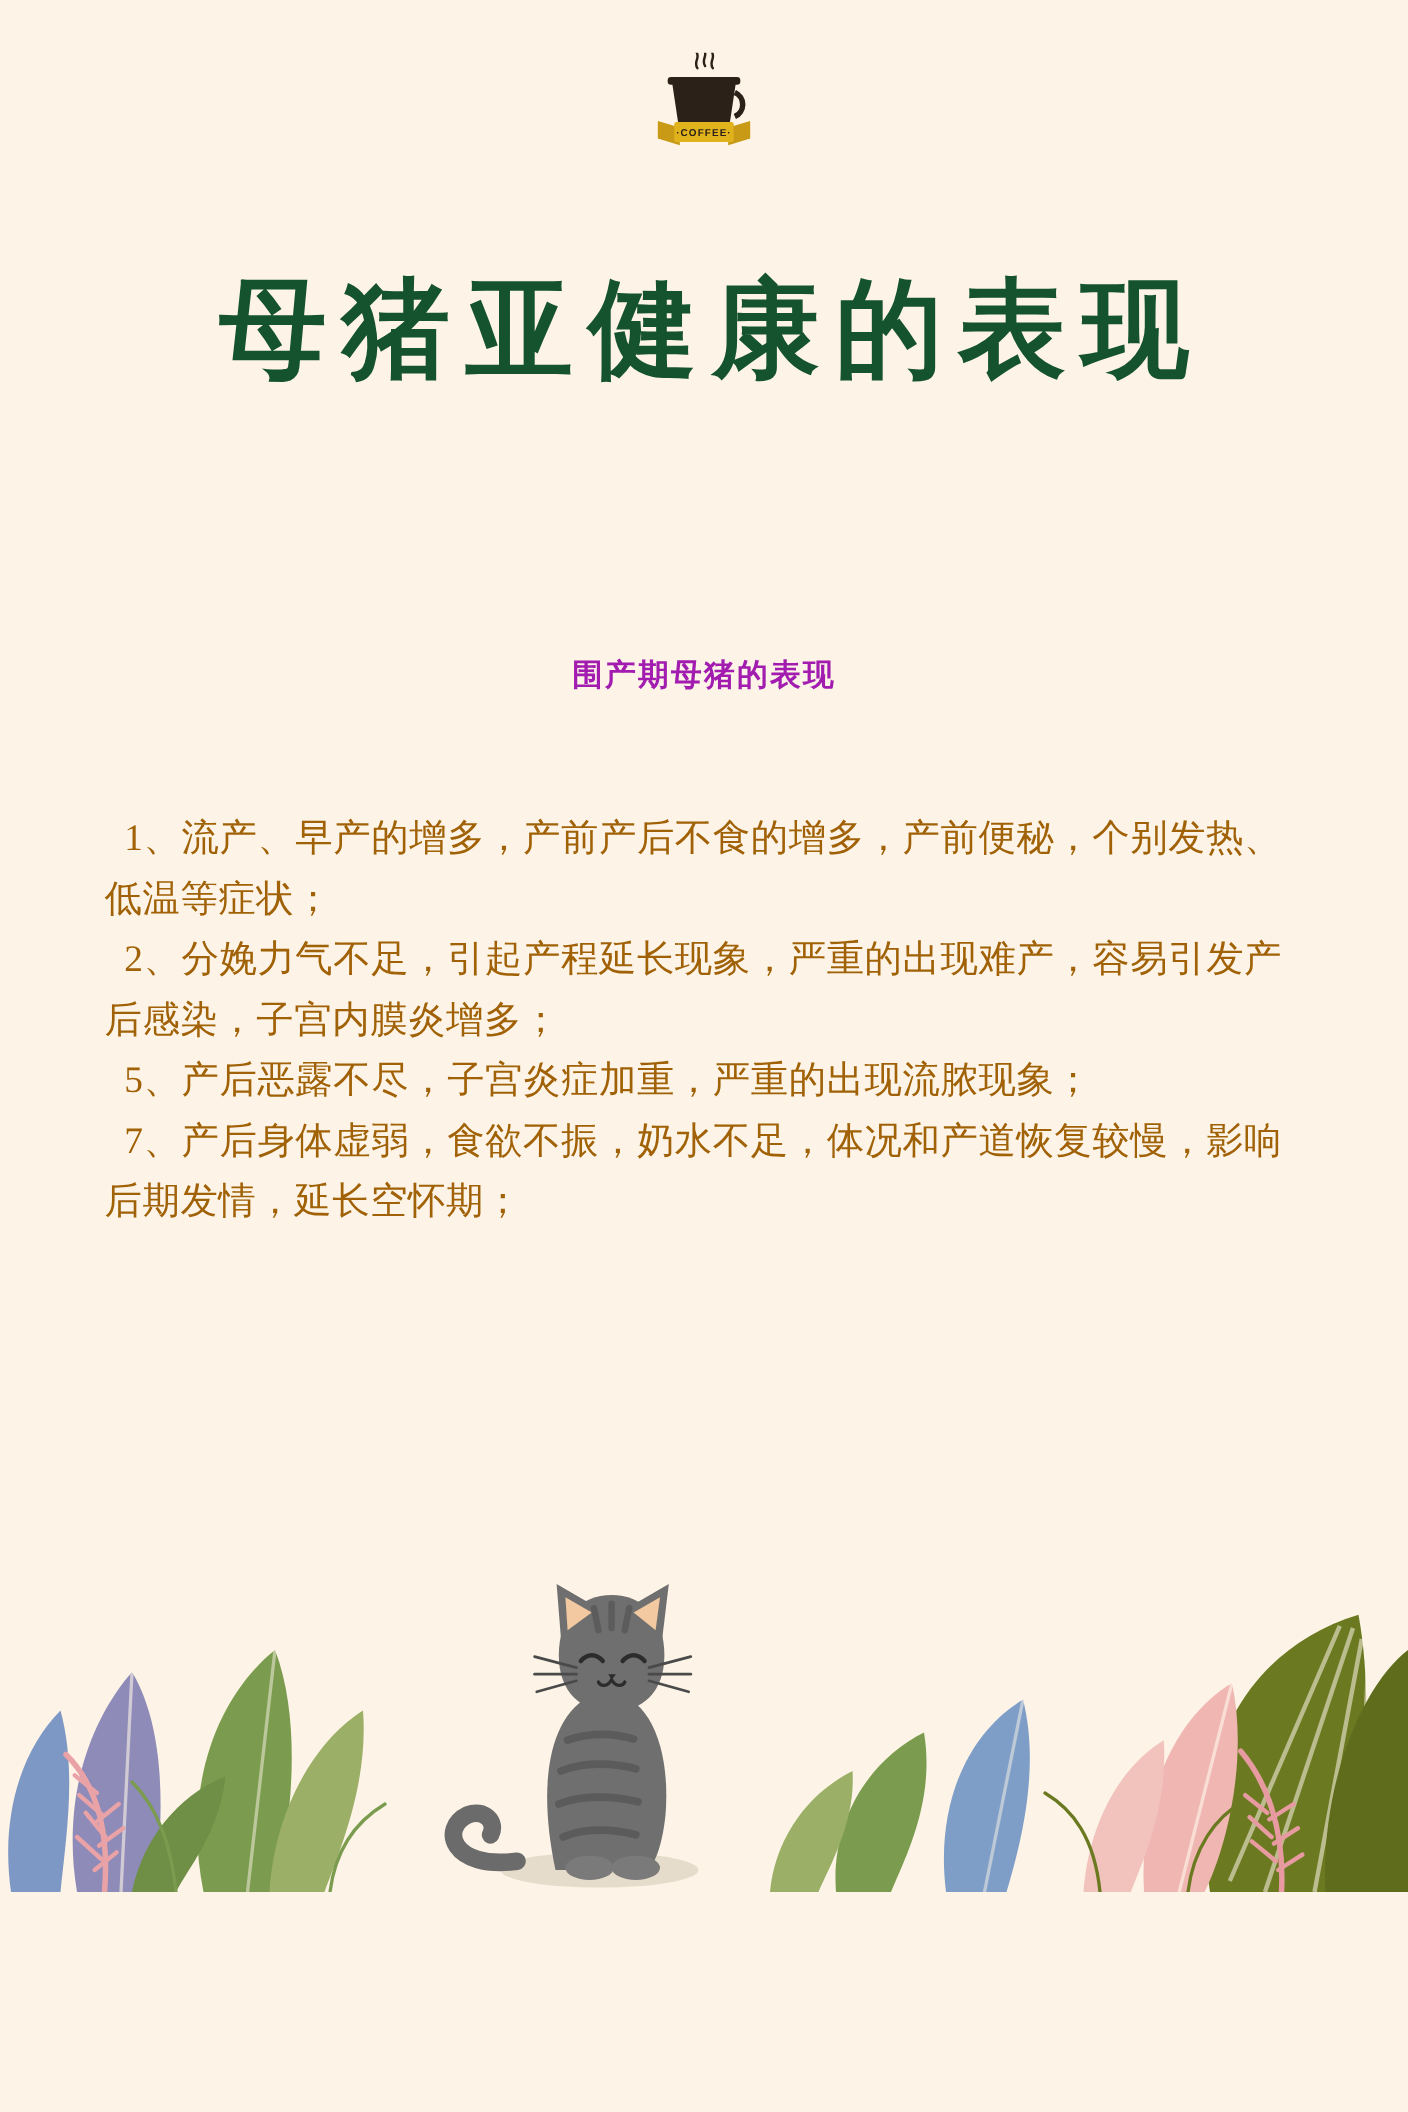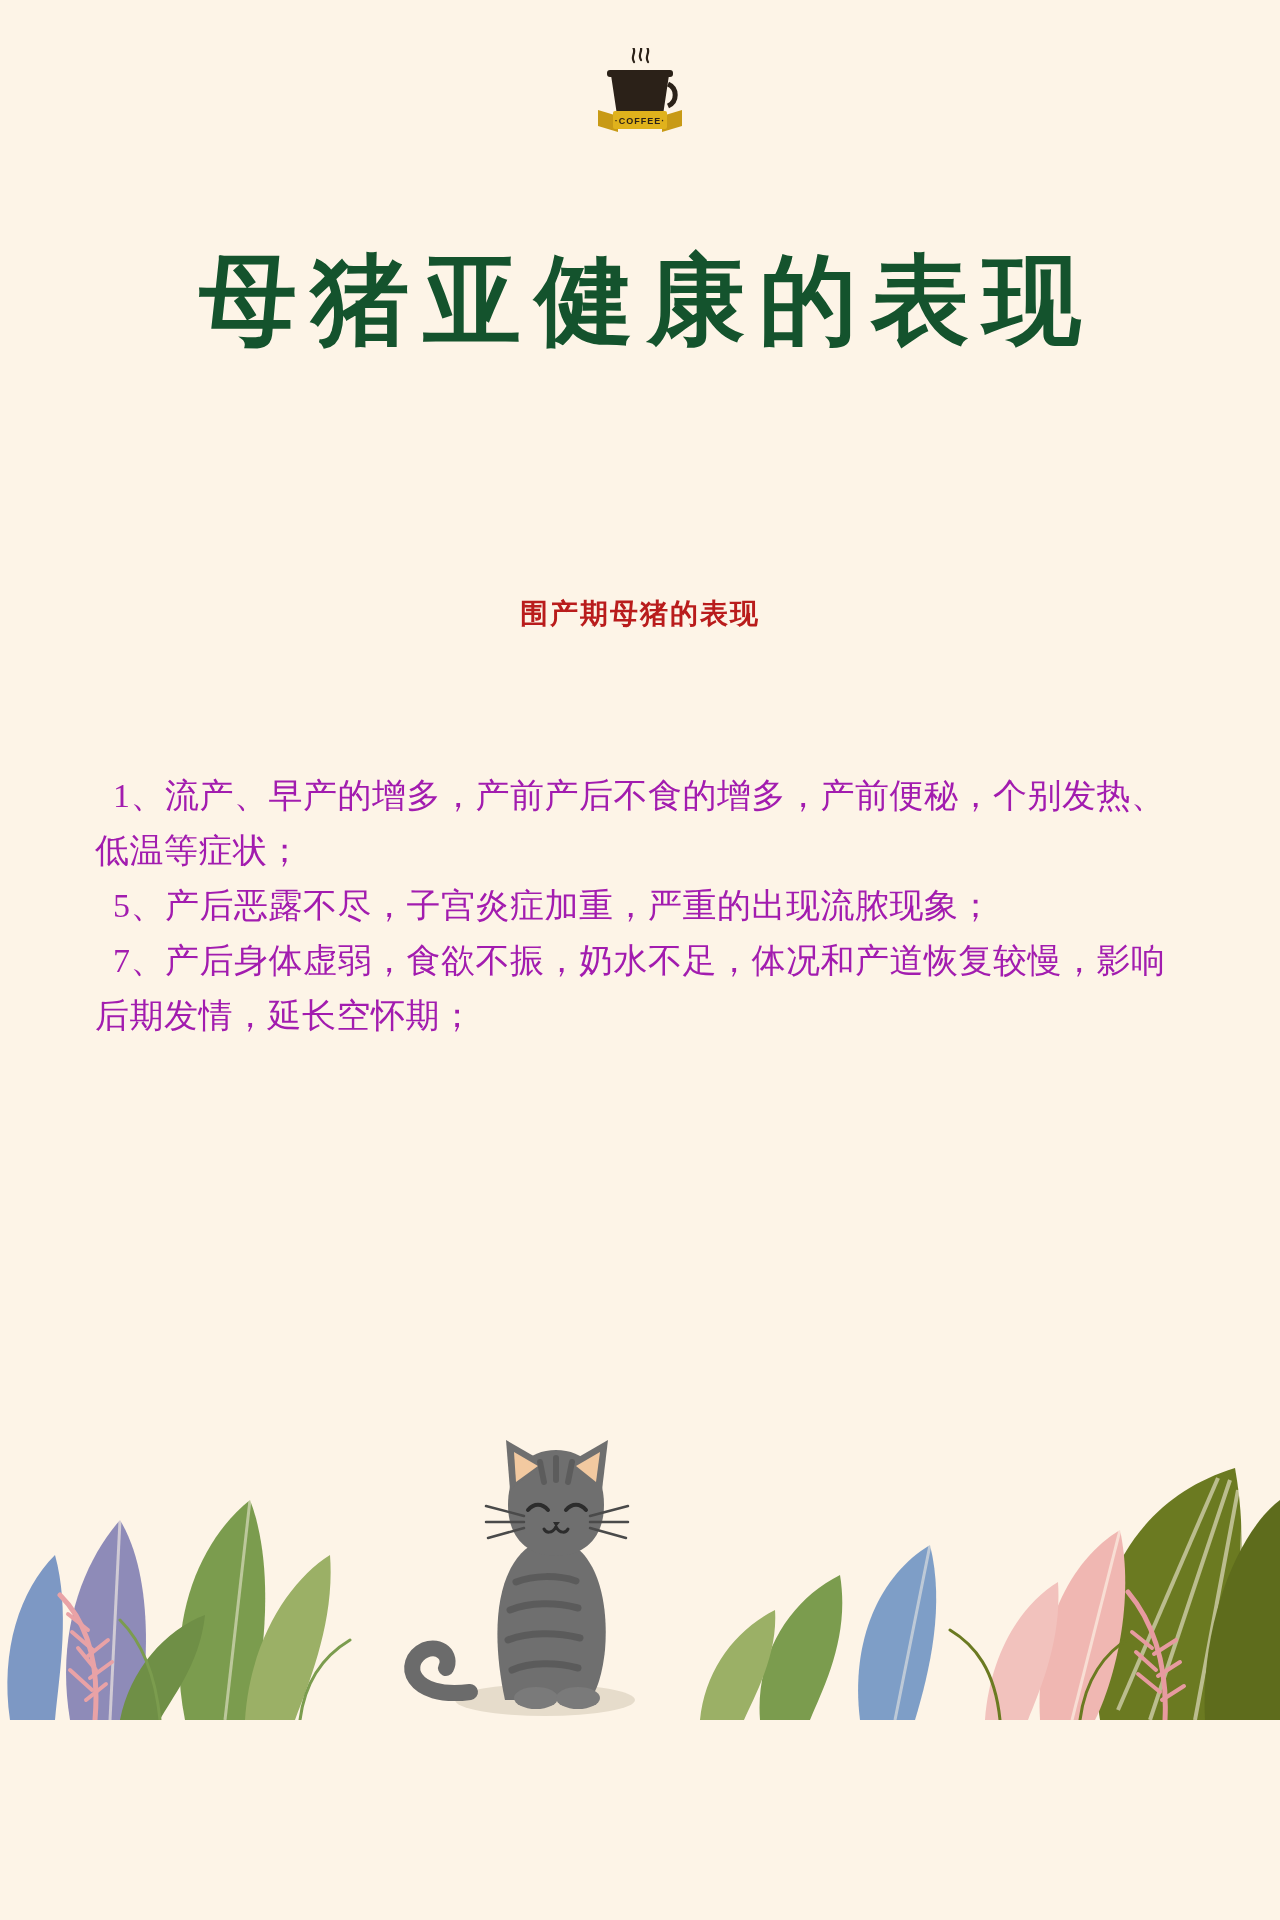--- a/index.html
+++ b/index.html
@@ -60,33 +60,33 @@
   .subtitle {
     position: absolute;
     top: 595px;
     left: 0;
     width: 1280px;
     text-align: center;
     font-family: "Liberation Sans", "DejaVu Sans", sans-serif;
     font-weight: bold;
     font-size: 28px;
     letter-spacing: 2px;
-    color: #b91c1c;
+    color: #a21caf;
   }
 
   
   .body-text {
     position: absolute;
-    top: 768px;
+    top: 735px;
     left: 95px;
     width: 1100px;
     font-family: "Liberation Serif", "DejaVu Serif", serif;
     font-size: 34px;
     line-height: 1.62;
-    color: #a21caf;
+    color: #a16207;
     letter-spacing: 0.5px;
   }
   .body-text p {
     margin: 0 0 0 0;
     text-indent: 18px;
   }
 
   
   .deco {
     position: absolute;
@@ -124,20 +124,21 @@
       </svg>
     </div>
   </div>
 
   <div class="title">母猪亚健康的表现</div>
 
   <div class="subtitle">围产期母猪的表现</div>
 
   <div class="body-text">
     <p>1、流产、早产的增多，产前产后不食的增多，产前便秘，个别发热、低温等症状；</p>
+    <p>2、分娩力气不足，引起产程延长现象，严重的出现难产，容易引发产后感染，子宫内膜炎增多；</p>
     <p>5、产后恶露不尽，子宫炎症加重，严重的出现流脓现象；</p>
     <p>7、产后身体虚弱，食欲不振，奶水不足，体况和产道恢复较慢，影响后期发情，延长空怀期；</p>
   </div>
 
   <div class="deco">
     <svg width="1280" height="520" viewBox="0 0 1280 520" xmlns="http://www.w3.org/2000/svg">
 
       <g>
 
         <path d="M70 520 C55 430 85 360 120 320 C150 370 150 450 140 520 Z" fill="#8e8bb8"></path>

